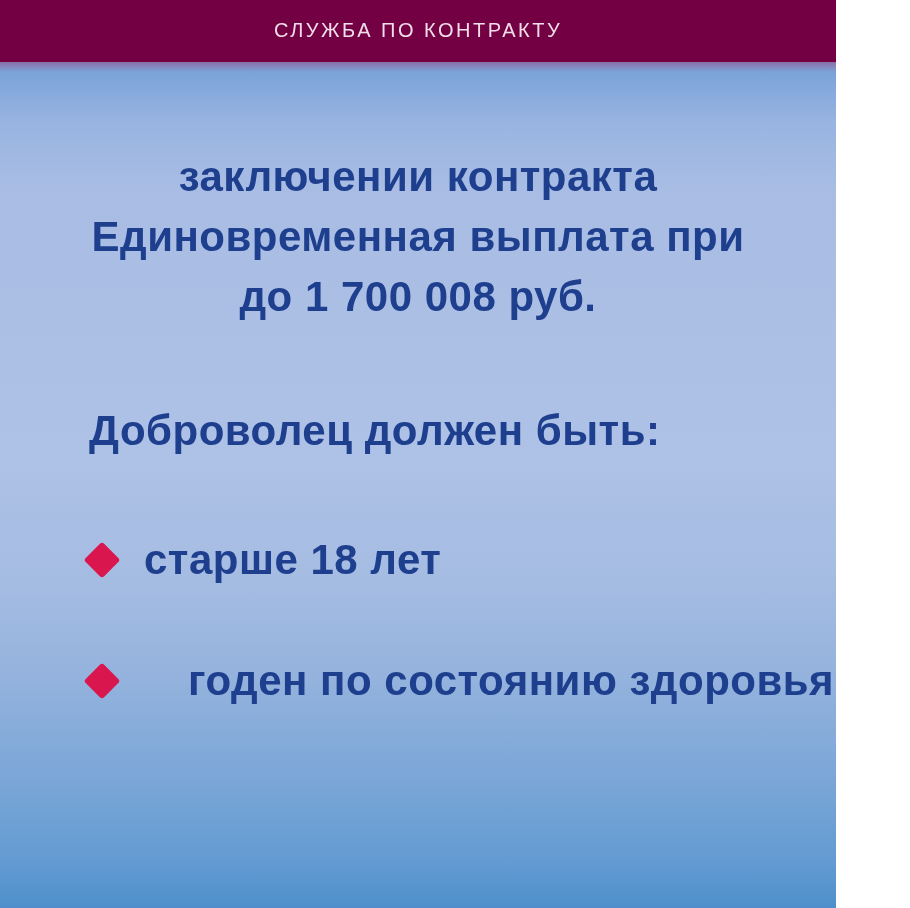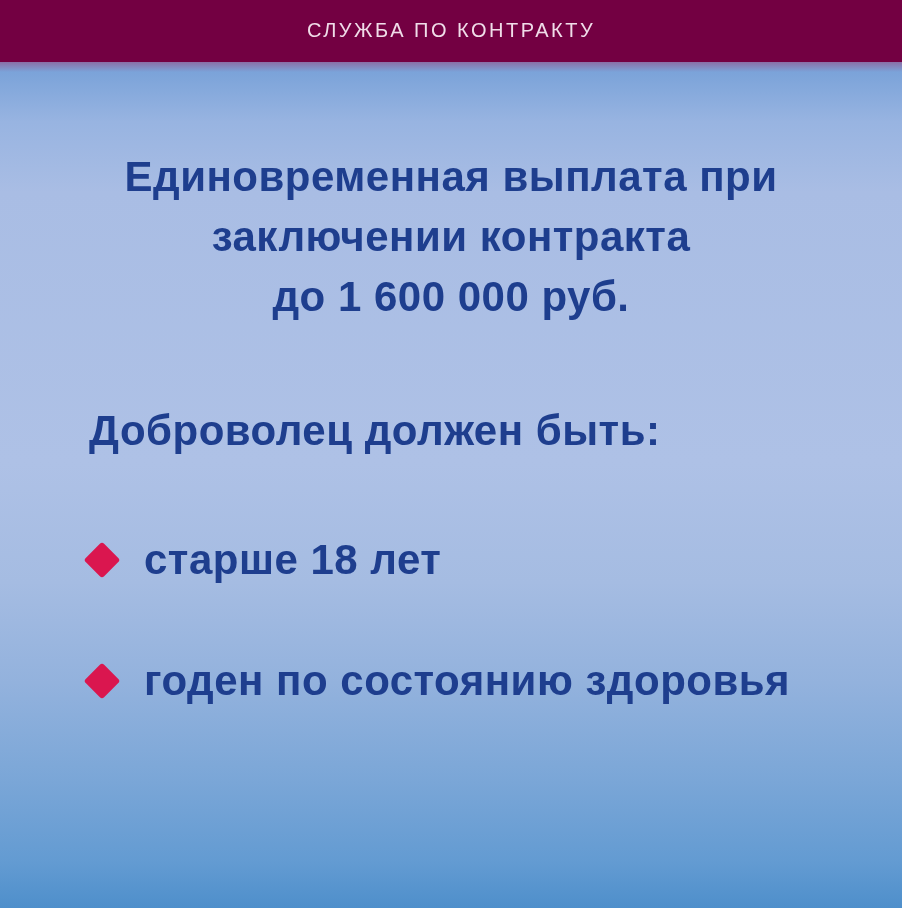--- a/index.html
+++ b/index.html
@@ -2,21 +2,21 @@
 <html><head>
 <meta charset="utf-8">
 <style>
   html, body {
     margin: 0;
     padding: 0;
     background: #ffffff;
   }
   .poster {
     position: relative;
-    width: 902px;
+    width: 836px;
     height: 908px;
     overflow: hidden;
     font-family: "Liberation Sans", sans-serif;
   }
   
   .topbar {
     position: absolute;
     top: 0; left: 0;
     width: 100%;
     height: 62px;
@@ -86,21 +86,21 @@
     padding: 0;
   }
   .req {
     position: absolute;
     left: 83px;
     display: flex;
     align-items: center;
     height: 48px;
   }
   .req-1 { top: 474px; }   
-  .req-2 { top: 595px; }   
+  .req-2 { top: 595px; gap: 44px; }   
   .diamond-box {
     width: 38px;
     height: 38px;
     display: flex;
     align-items: center;
     justify-content: center;
     flex: 0 0 38px;
   }
   .diamond {
     width: 26px;
@@ -123,23 +123,23 @@
 
 <div class="poster">
 
   <header class="topbar">
     <div class="topbar-title">СЛУЖБА ПО КОНТРАКТУ</div>
   </header>
 
   <main class="body">
 
     <h1 class="headline">
+      <span class="hl-line">заключении контракта</span>
       <span class="hl-line">Единовременная выплата при</span>
-      <span class="hl-line">заключении контракта</span>
-      <span class="hl-line">до 1 600 000 руб.</span>
+      <span class="hl-line">до 1 700 008 руб.</span>
     </h1>
 
     <h2 class="subheading">Доброволец должен быть:</h2>
 
     <ul class="requirements">
       <li class="req req-1">
         <span class="diamond-box">
           <span class="diamond"></span>
         </span>
         <span class="req-label">старше 18 лет</span>

